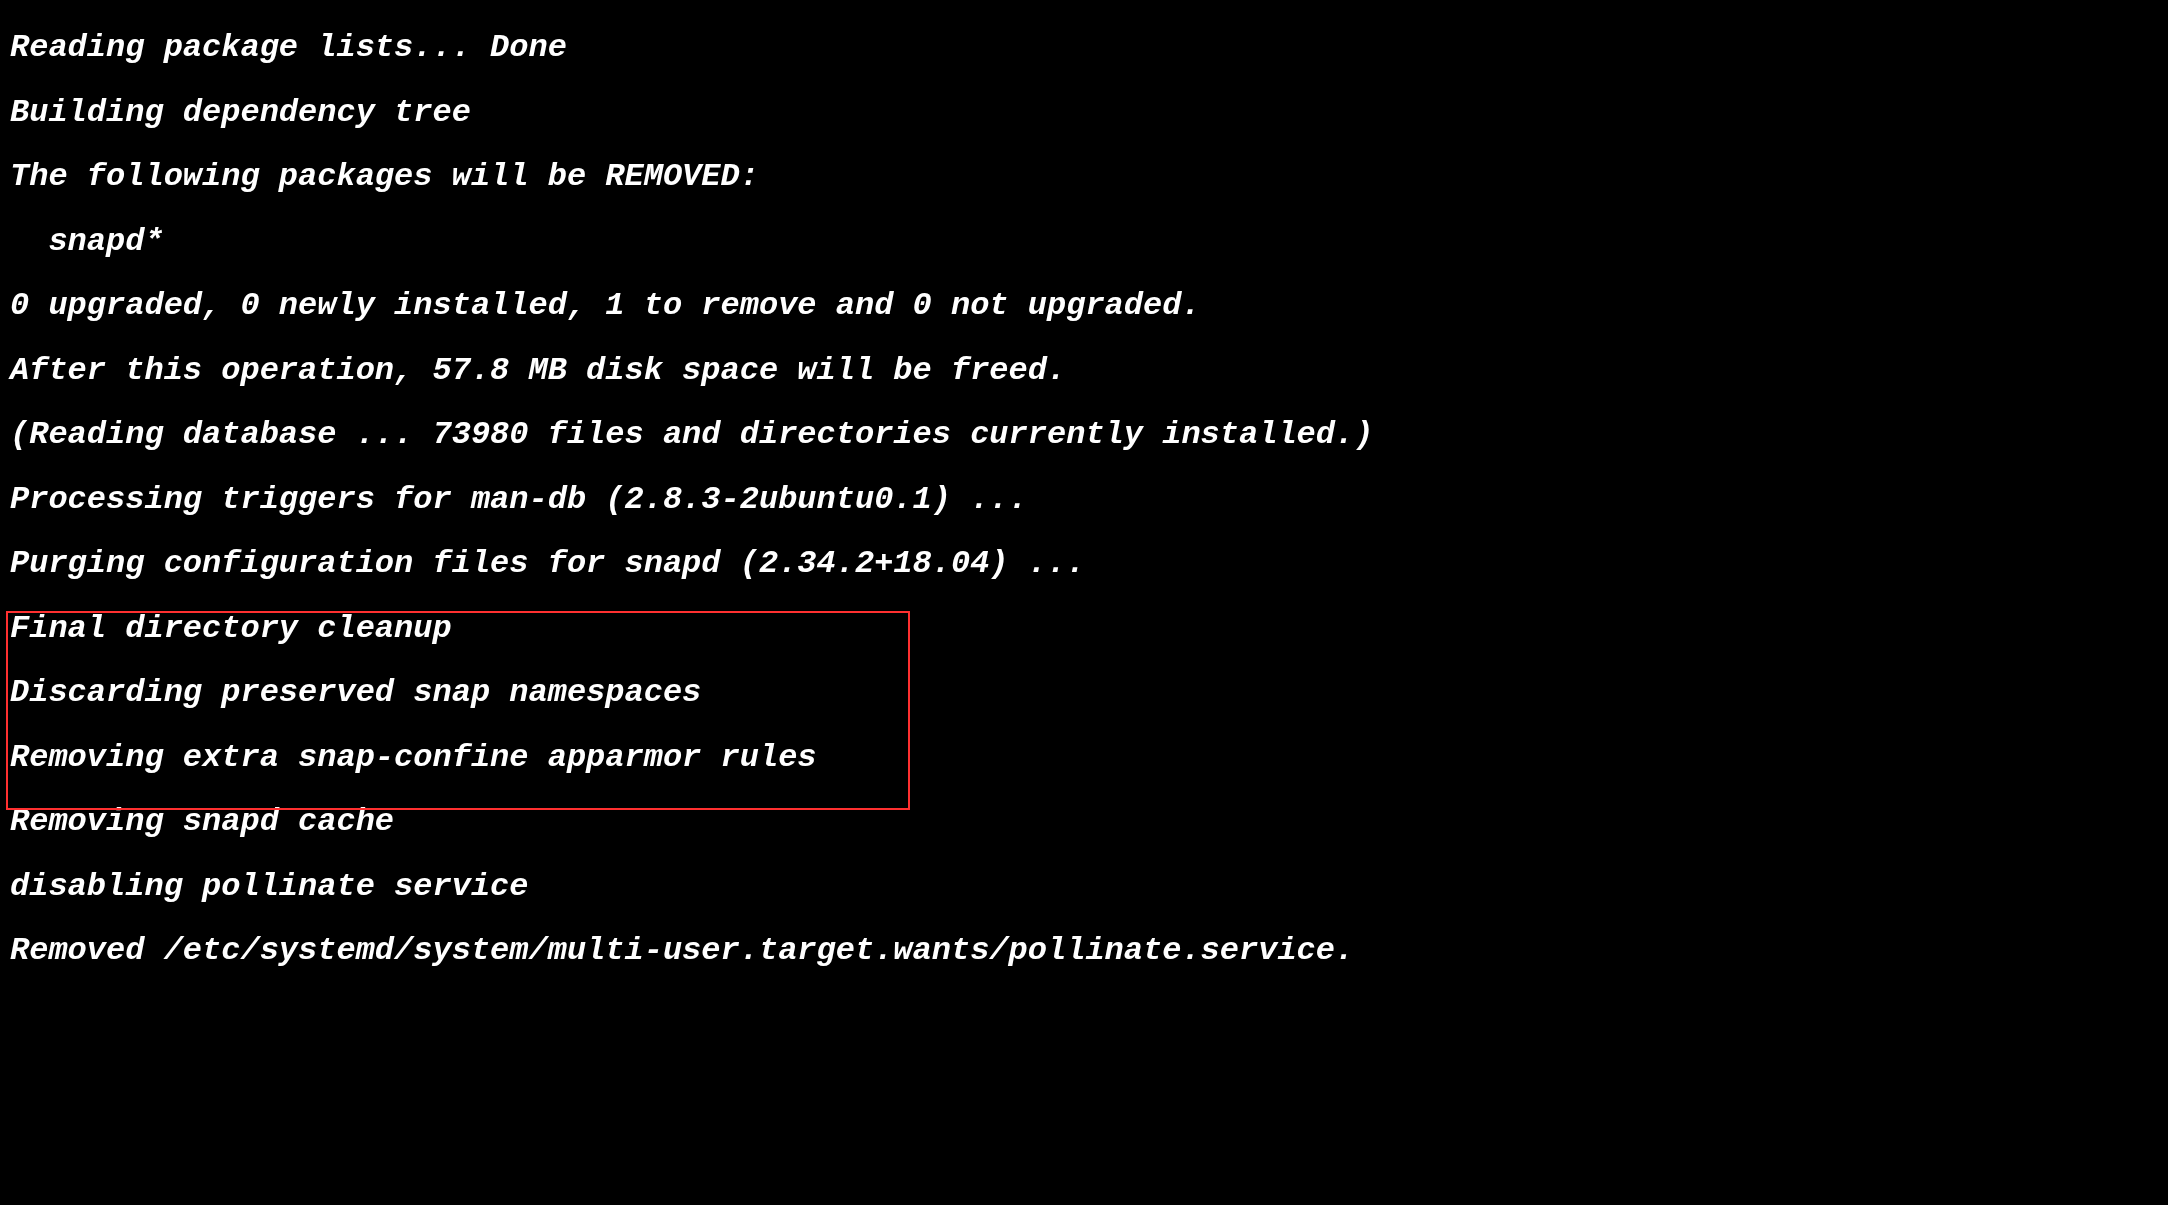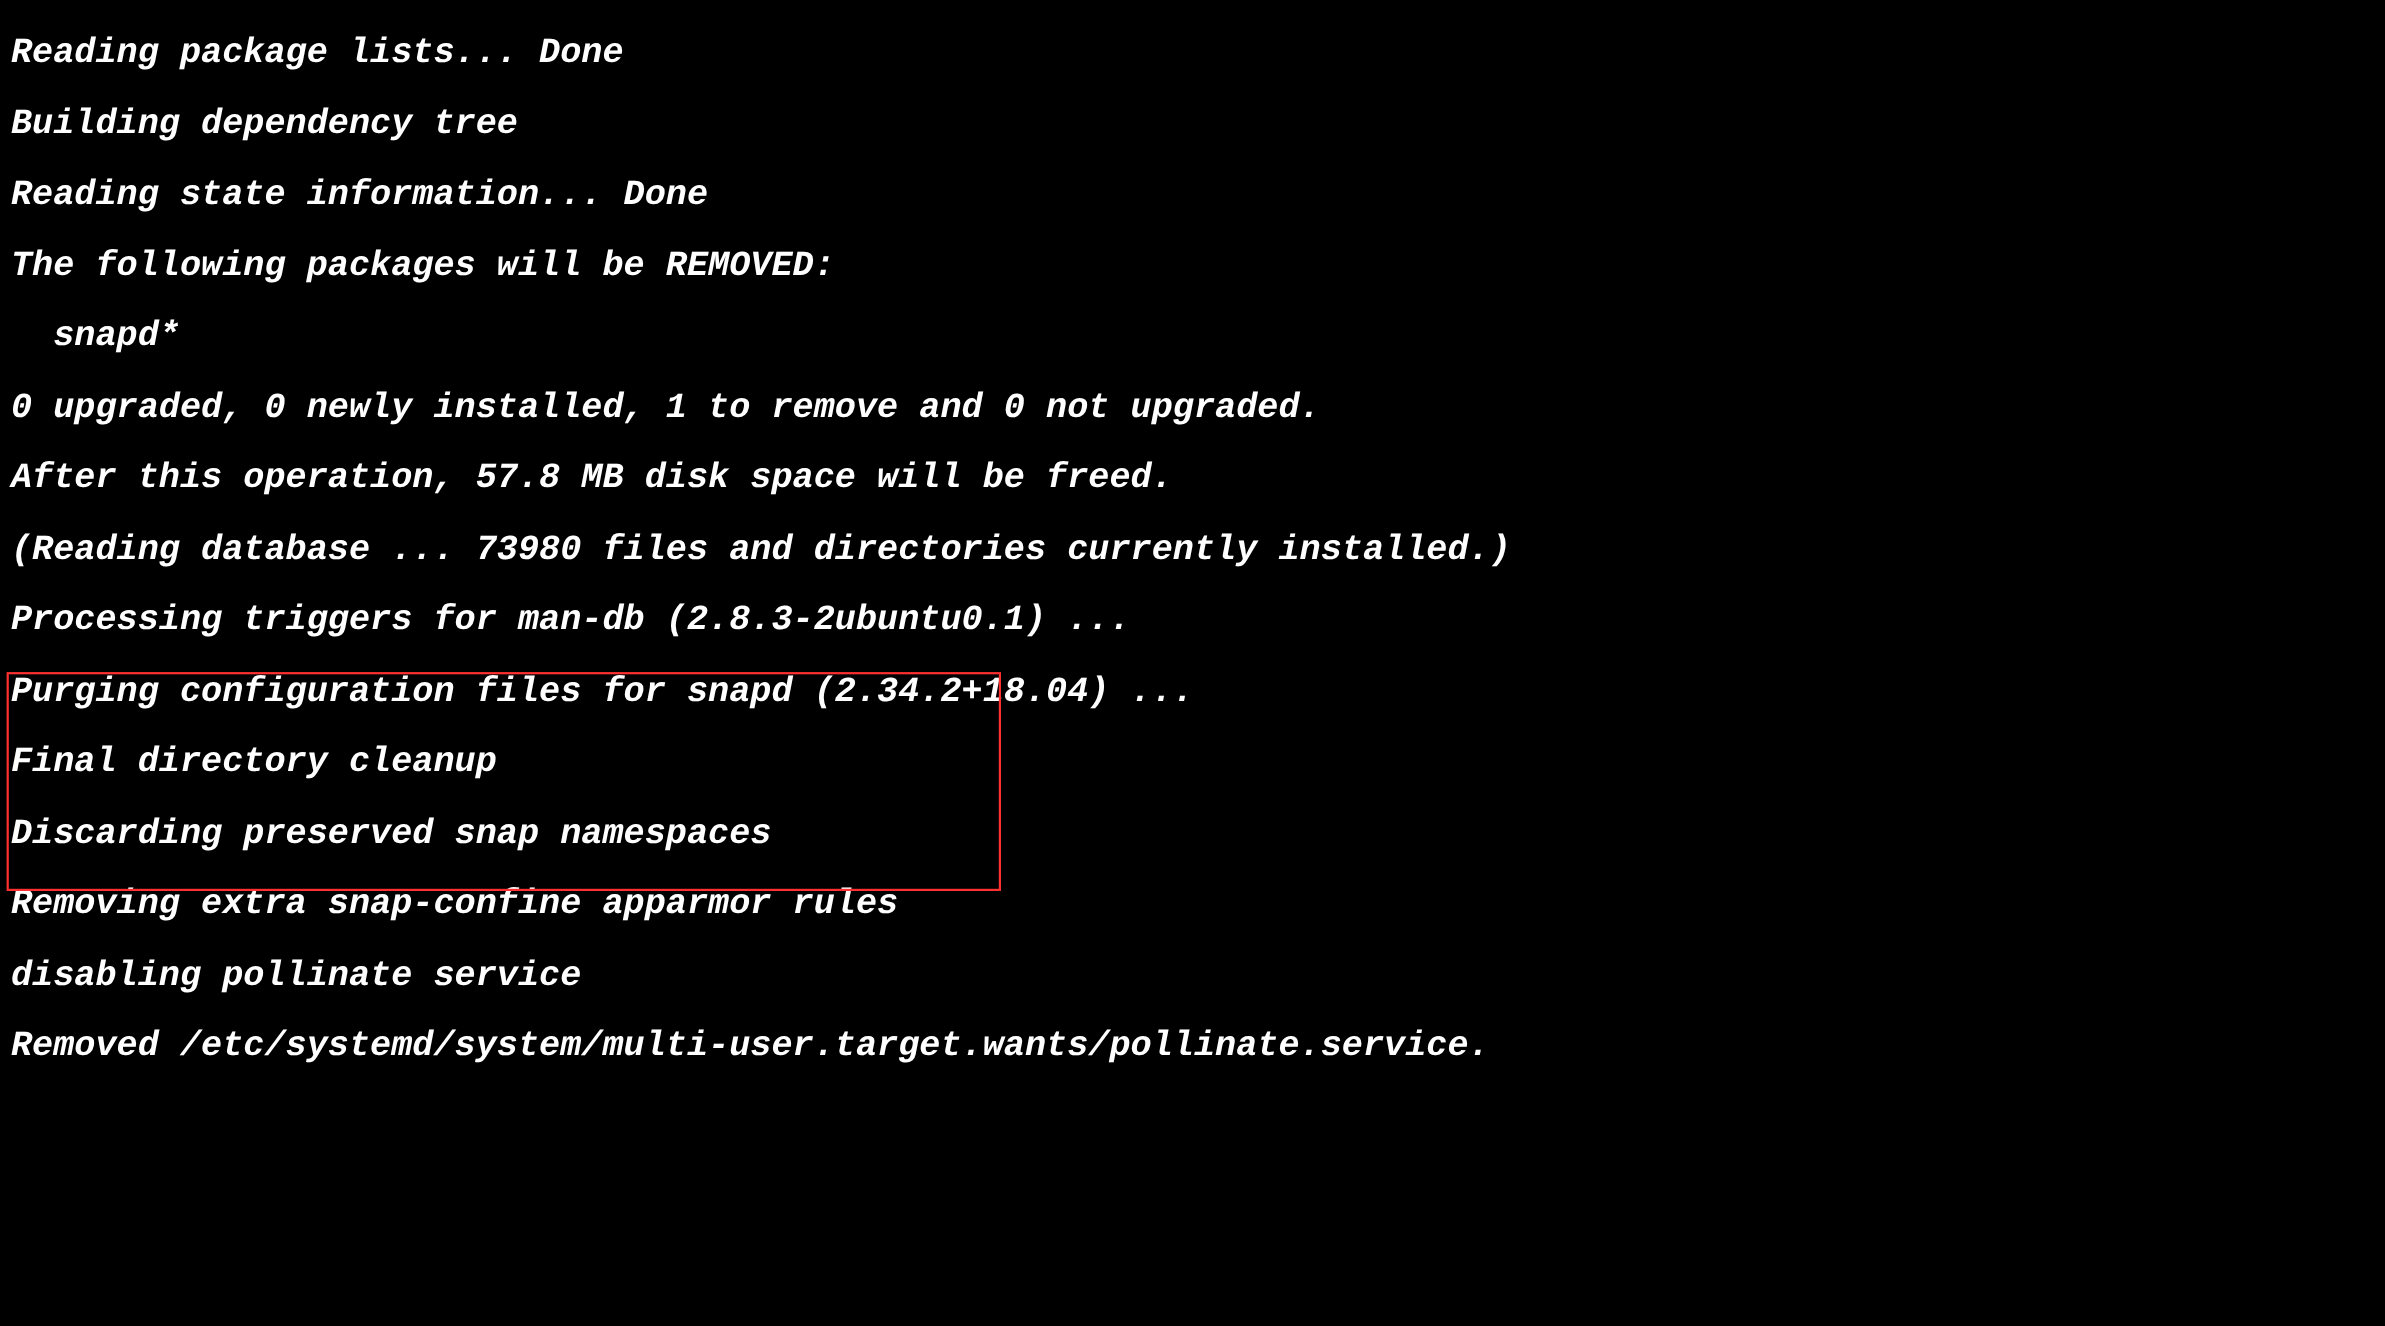--- a/index.html
+++ b/index.html
@@ -34,31 +34,31 @@
     height: 195px;
     pointer-events: none;
   }
 </style>
 </head>
 <body>
 
 <div class="terminal">
 <span class="line">Reading package lists... Done</span>
 <span class="line">Building dependency tree</span>
-<span class="line">Reading state information... Done</span>
 <span class="line">The following packages will be REMOVED:</span>
 <span class="line">  snapd*</span>
 <span class="line">0 upgraded, 0 newly installed, 1 to remove and 0 not upgraded.</span>
 <span class="line">After this operation, 57.8 MB disk space will be freed.</span>
 <span class="line">(Reading database ... 73980 files and directories currently installed.)</span>
 <span class="line">Processing triggers for man-db (2.8.3-2ubuntu0.1) ...</span>
 <span class="line">Purging configuration files for snapd (2.34.2+18.04) ...</span>
 <span class="line">Final directory cleanup</span>
 <span class="line">Discarding preserved snap namespaces</span>
 <span class="line">Removing extra snap-confine apparmor rules</span>
+<span class="line">Removing snapd cache</span>
 <span class="line">disabling pollinate service</span>
 <span class="line">Removed /etc/systemd/system/multi-user.target.wants/pollinate.service.</span>
 
 
 
 
 
 
 
 <div class="highlight-box"></div>

